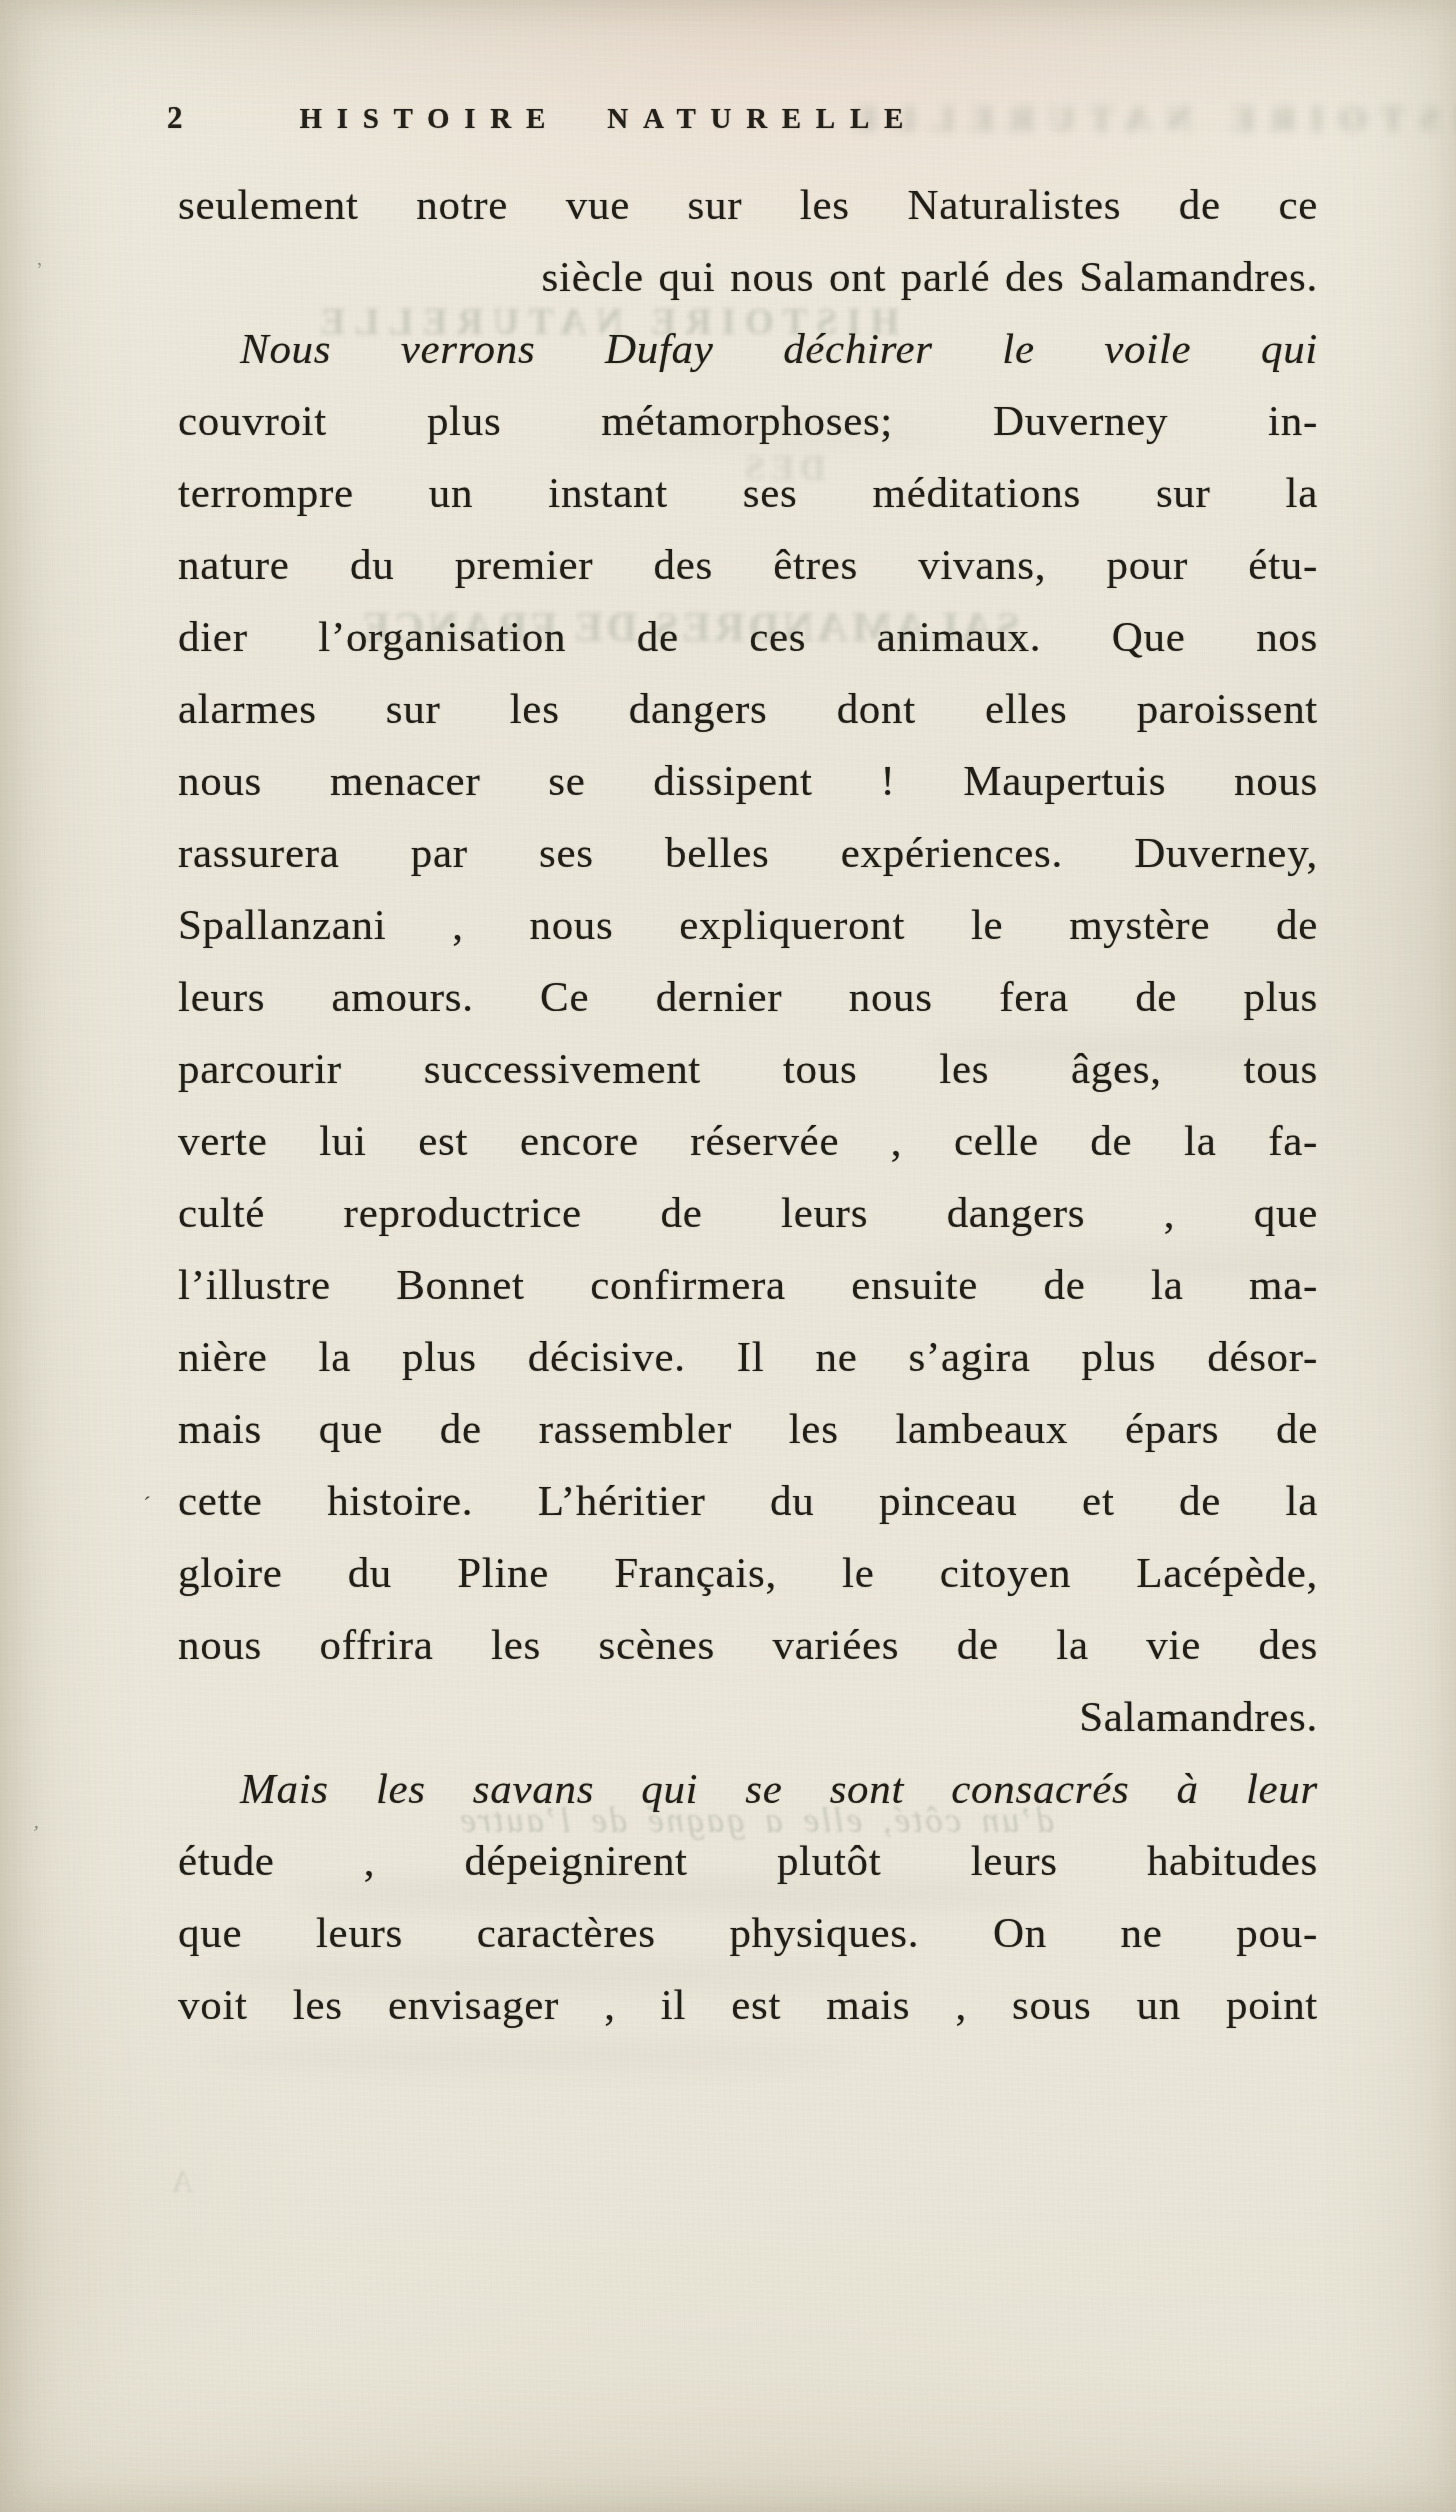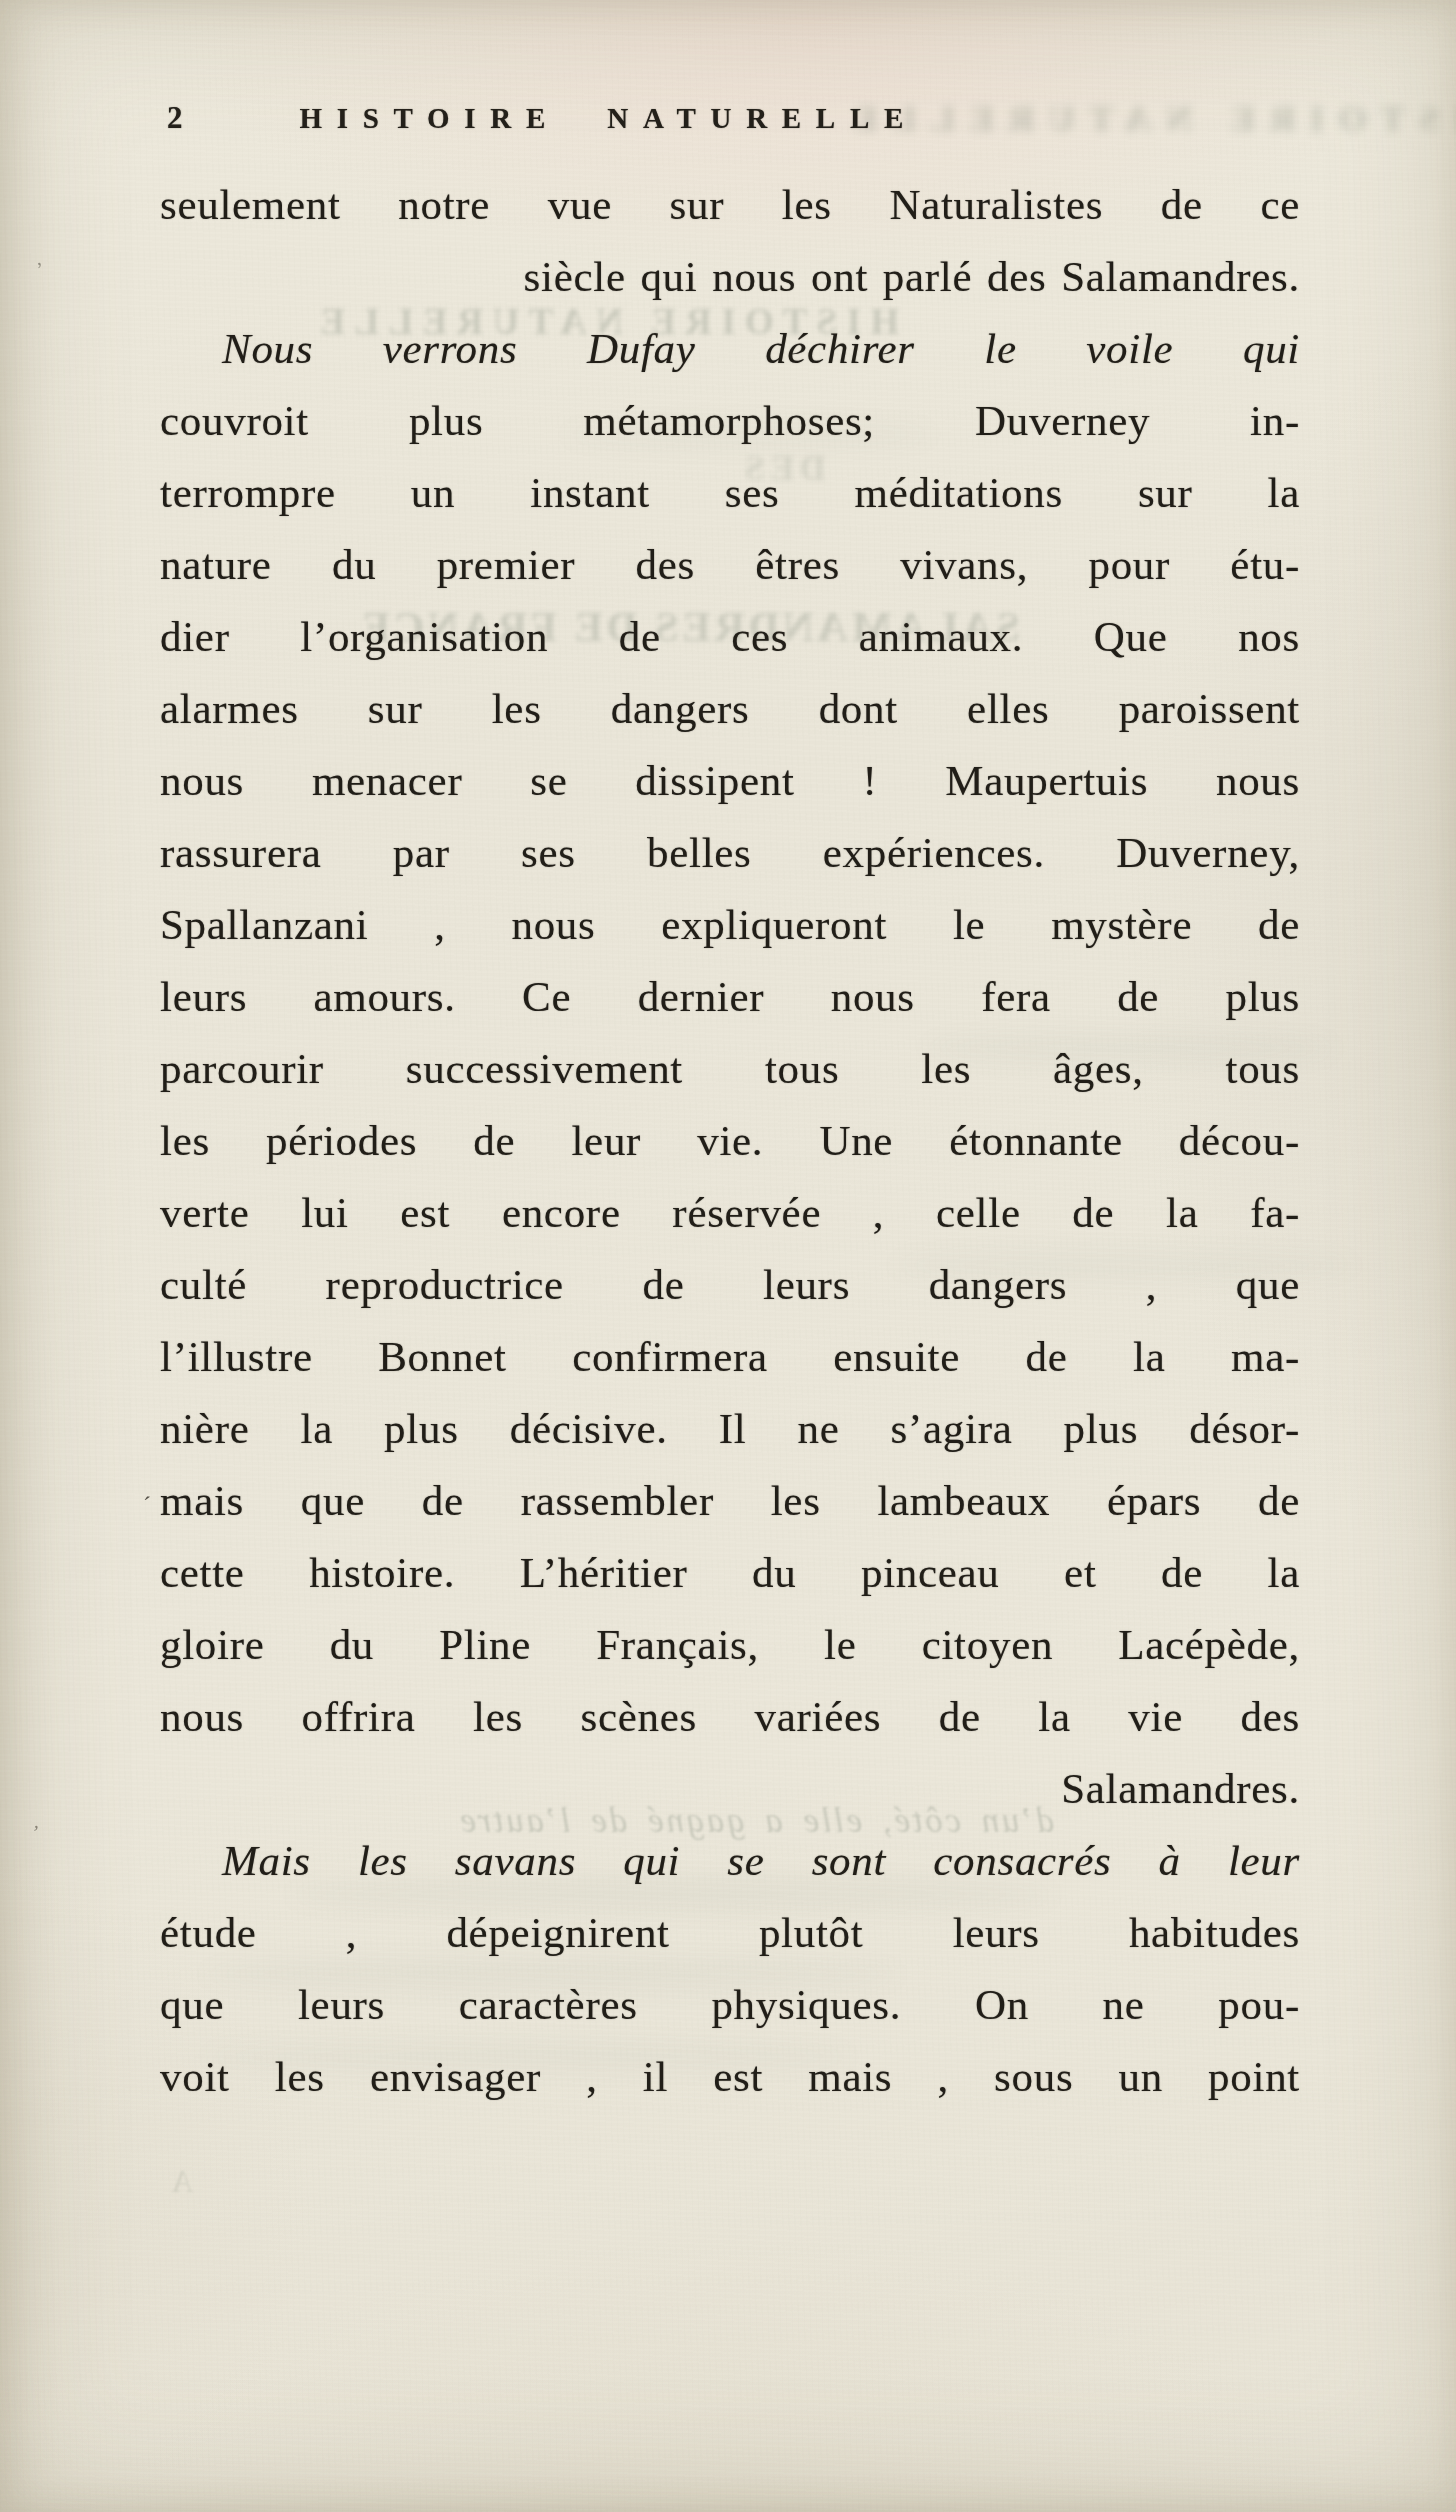--- a/index.html
+++ b/index.html
@@ -37,21 +37,21 @@
   .pagenum{
     font-size:31px;font-weight:700;
     text-shadow:0 0 1.3px rgba(30,26,20,.5);
   }
   .head-title{
     margin-left:117px;font-size:29px;font-weight:700;
     letter-spacing:14.7px;word-spacing:25.4px;white-space:nowrap;
     text-shadow:0 0 1.3px rgba(30,26,20,.5);
   }
 
-  .textblock{position:absolute;top:169px;left:160px;width:1140px;color:#211e18;}
+  .textblock{position:absolute;top:169px;left:178px;width:1140px;color:#211e18;}
   .line{
     height:72px;line-height:72px;font-size:43px;letter-spacing:0.7px;word-spacing:3.3px;
     text-shadow:0 0 1.3px rgba(32,28,22,.45);
     white-space:normal;overflow:visible;text-align:right;
   }
   .line.j{text-align:justify;text-align-last:justify;}
   .line.indent{padding-left:62px;font-style:italic;}
 
   .ghost{
     position:absolute;transform:scaleX(-1);
@@ -115,21 +115,20 @@
     <div class="line j">couvroit plus métamorphoses; Duverney in-</div>
     <div class="line j">terrompre un instant ses méditations sur la</div>
     <div class="line j">nature du premier des êtres vivans, pour étu-</div>
     <div class="line j">dier l’organisation de ces animaux. Que nos</div>
     <div class="line j">alarmes sur les dangers dont elles paroissent</div>
     <div class="line j">nous menacer se dissipent ! Maupertuis nous</div>
     <div class="line j">rassurera par ses belles expériences. Duverney,</div>
     <div class="line j">Spallanzani , nous expliqueront le mystère de</div>
     <div class="line j">leurs amours. Ce dernier nous fera de plus</div>
     <div class="line j">parcourir successivement tous les âges, tous</div>
-    <div class="line j">les périodes de leur vie. Une étonnante décou-</div>
     <div class="line j">verte lui est encore réservée , celle de la fa-</div>
     <div class="line j">culté reproductrice de leurs dangers , que</div>
     <div class="line j">l’illustre Bonnet confirmera ensuite de la ma-</div>
     <div class="line j">nière la plus décisive. Il ne s’agira plus désor-</div>
     <div class="line j">mais que de rassembler les lambeaux épars de</div>
     <div class="line j">cette histoire. L’héritier du pinceau et de la</div>
     <div class="line j">gloire du Pline Français, le citoyen Lacépède,</div>
     <div class="line j">nous offrira les scènes variées de la vie des</div>
     <div class="line">Salamandres.</div>
     <div class="line j indent">Mais les savans qui se sont consacrés à leur</div>

